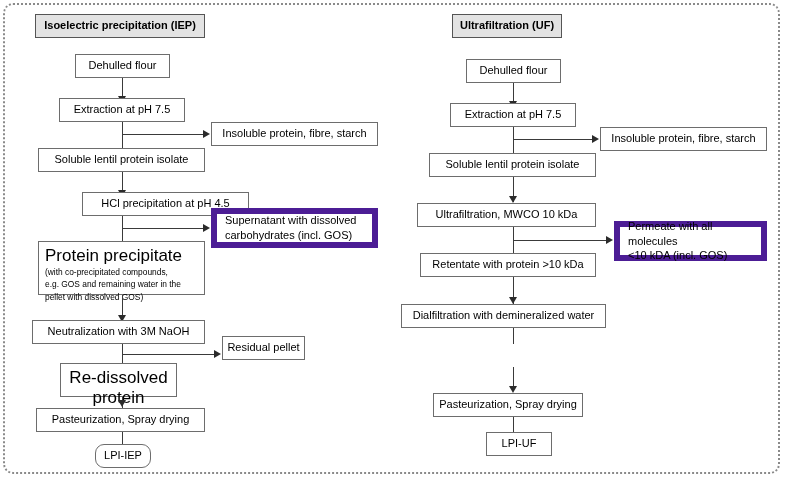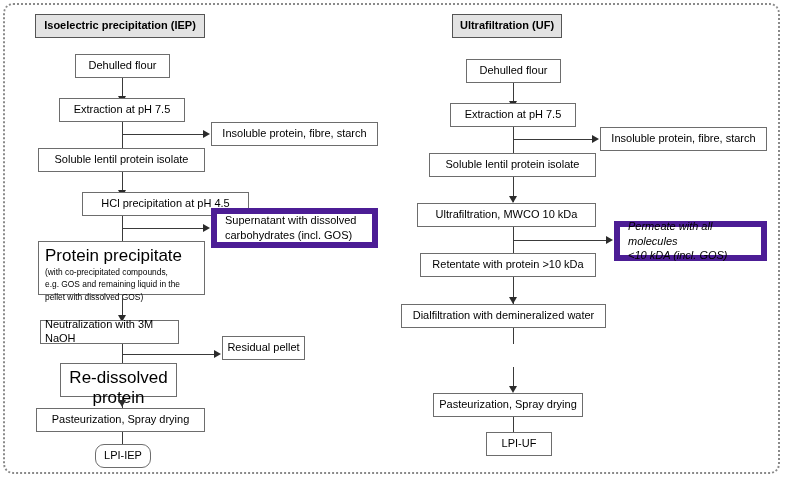--- a/index.html
+++ b/index.html
@@ -150,28 +150,28 @@
     <div class="arrow-right" style="left:203px; top:224px;"></div>
 
     <div class="node thick side-multi" style="left:211px; top:208px; width:167px; height:40px;">
       <span class="line">Supernatant with dissolved</span>
       <span class="line">carbohydrates (incl. GOS)</span>
     </div>
 
     <div class="node multi" style="left:38px; top:241px; width:167px; height:54px;">
       <span class="title">Protein precipitate</span>
       <span class="sub">(with co-precipitated compounds,</span>
-      <span class="sub">e.g. GOS and remaining liquid in the</span>
+      <span class="sub">e.g. GOS and remaining water in the</span>
       <span class="sub">pellet with dissolved GOS)</span>
     </div>
 
     <div class="vline" style="left:122px; top:295px; height:24px;"></div>
     <div class="arrow-down" style="left:118px; top:315px;"></div>
 
-    <div class="node" style="left:40px; top:320px; width:139px; height:24px;">Neutralization with 3M NaOH</div>
+    <div class="node" style="left:32px; top:320px; width:173px; height:24px;">Neutralization with 3M NaOH</div>
 
     <div class="vline" style="left:122px; top:344px; height:23px;"></div>
     <div class="hline" style="left:122px; top:354px; width:95px;"></div>
     <div class="arrow-right" style="left:214px; top:350px;"></div>
 
     <div class="node" style="left:222px; top:336px; width:83px; height:24px;">Residual pellet</div>
 
     <div class="node multi" style="left:60px; top:363px; width:117px; height:34px; align-items:center; text-align:center;">
       <span class="title">Re-dissolved protein</span>
       <span class="sub">(incl. co-extracted GOS)</span>
@@ -208,21 +208,21 @@
 
     <div class="vline" style="left:120px; top:177px; height:25px;"></div>
     <div class="arrow-down" style="left:116px; top:196px;"></div>
 
     <div class="node" style="left:24px; top:203px; width:179px; height:24px;">Ultrafiltration, MWCO 10 kDa</div>
 
     <div class="vline" style="left:120px; top:227px; height:26px;"></div>
     <div class="hline" style="left:120px; top:240px; width:96px;"></div>
     <div class="arrow-right" style="left:213px; top:236px;"></div>
 
-    <div class="node thick side-multi" style="left:221px; top:221px; width:153px; height:40px;font-style:italic;">
+    <div class="node thick side-multi" style="left:221px; top:221px; width:153px; height:40px;">
       <span class="line">Permeate with all molecules</span>
       <span class="line">&lt;10 kDA (incl. GOS)</span>
     </div>
 
     <div class="node" style="left:27px; top:253px; width:176px; height:24px;">Retentate with protein &gt;10 kDa</div>
 
     <div class="vline" style="left:120px; top:277px; height:27px;"></div>
     <div class="arrow-down" style="left:116px; top:297px;"></div>
 
     <div class="node" style="left:8px; top:304px; width:205px; height:24px;">Dialfiltration with demineralized water</div>

